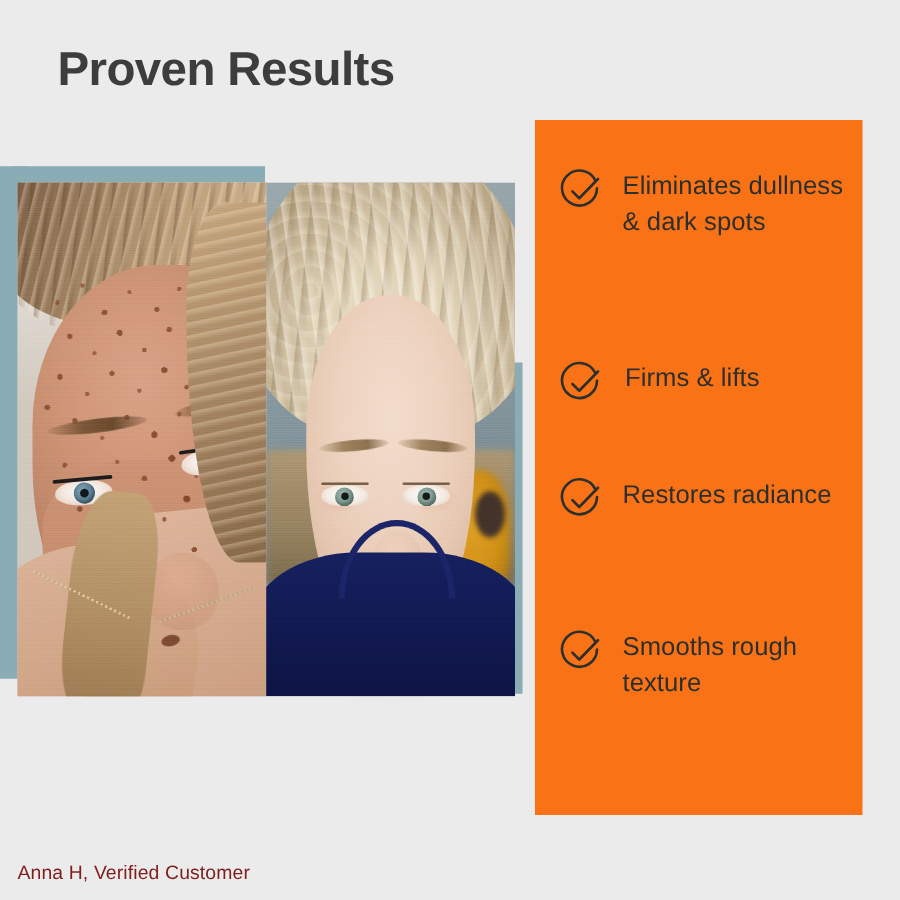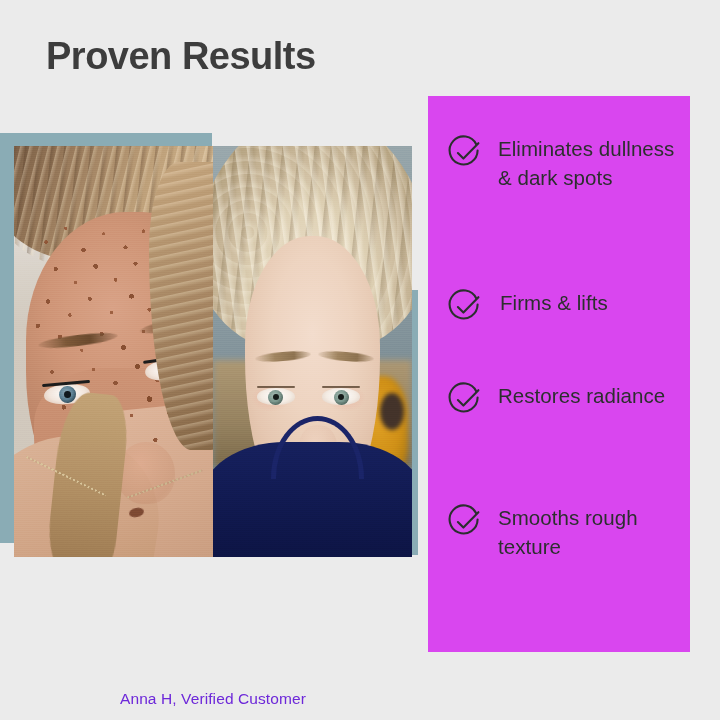--- a/index.html
+++ b/index.html
@@ -506,34 +506,33 @@
       repeating-linear-gradient(0deg, rgba(0,0,0,0.022) 0 1px, rgba(255,255,255,0.018) 1px 2px);
     mix-blend-mode: overlay;
   }
 
   
   .caption {
     position: absolute;
     left: 14px;
     top: 570px;
     width: 398px;
-    text-align: center;
     font-size: 15.5px;
-    color: #6d28d9;
+    color: #7f1d1d;
     letter-spacing: 0.1px;
   }
 
   
   .benefits-panel {
     position: absolute;
     left: 428px;
     top: 96px;
     width: 262px;
     height: 556px;
-    background: #d946ef;
+    background: #f97316;
   }
   .benefit-list {
     position: absolute;
     left: 0;
     top: 0;
     width: 100%;
     height: 100%;
   }
   .benefit-item {
     position: absolute;

